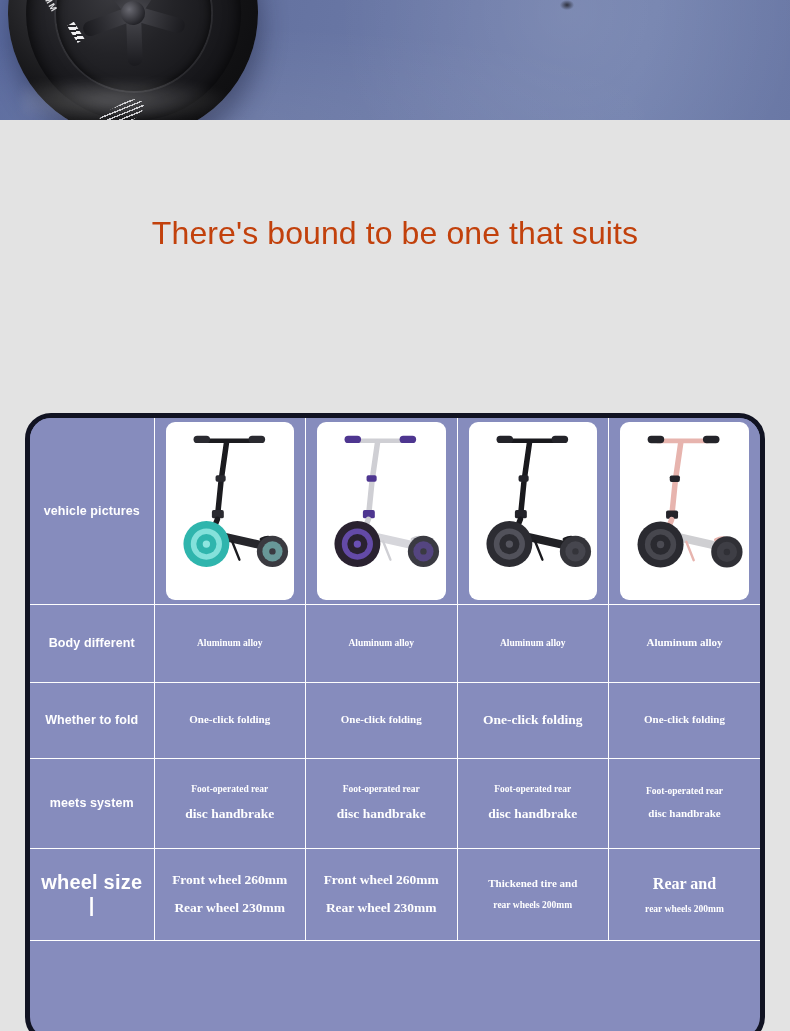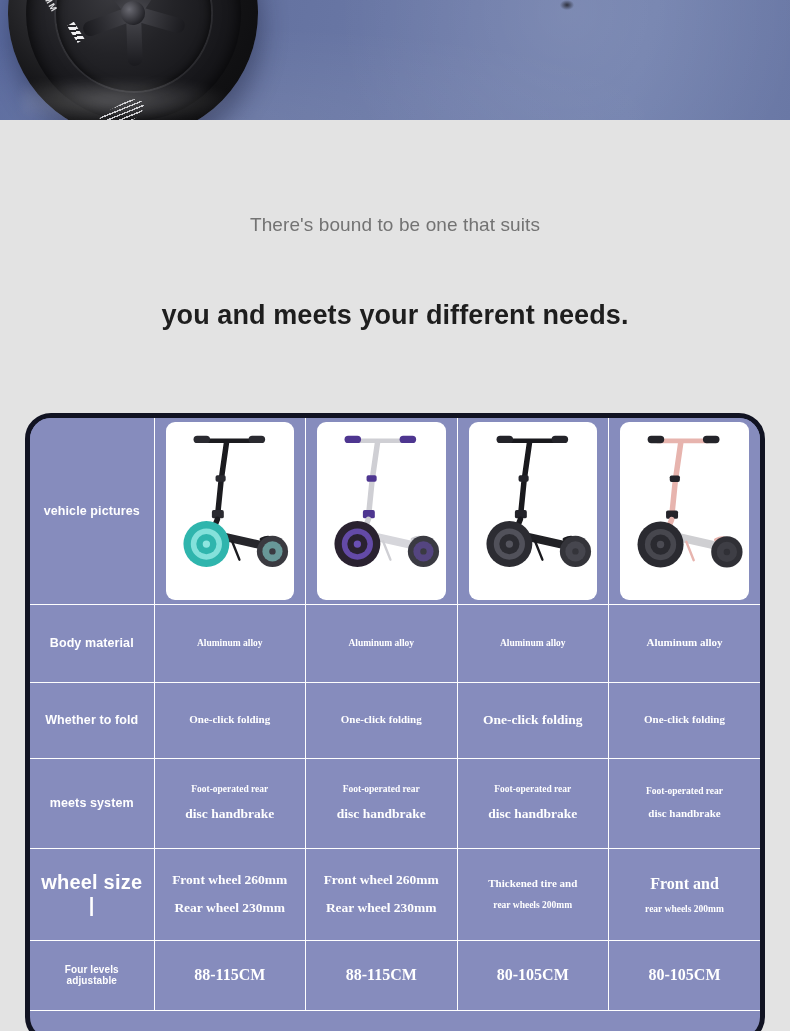--- a/index.html
+++ b/index.html
@@ -88,21 +88,21 @@
   }
   .banner-fleck{
     position:absolute; left:560px; top:0px; width:14px; height:10px;
     background:radial-gradient(ellipse,#1b1b22 0%,rgba(27,27,34,0) 72%);
     opacity:.8;
   }
 
   
   .headings { padding-top:94px; text-align:center; }
   .head-line-1 {
-    font-size:19px; color:#737373; font-weight:400;
+    font-size:32px; color:#c2410c; font-weight:400;
     letter-spacing:.1px; line-height:1.2;
   }
   .head-line-2 {
     margin-top:62px;
     font-size:27px; color:#1e1e1e; font-weight:600;
     letter-spacing:.1px; line-height:1.2;
   }
 
   
   .table-wrap {
@@ -179,21 +179,20 @@
     </div>
     <div class="tyre-text">200MM</div>
     <div class="tyre-logo"></div>
     <div class="tyre-stripes"></div>
   </div>
   <div class="floor-shadow"></div>
 </div>
 
 <div class="headings">
   <div class="head-line-1">There's bound to be one that suits</div>
-  <div class="head-line-2">you and meets your different needs.</div>
 </div>
 
 <div class="table-wrap">
   <table class="spec-table">
     <tbody id="spec-body">
         <tr class="r-pics">
           <th class="rowlabel ">vehicle pictures</th>
           <td class="cell-pic">
             <div class="photo-card">
   <svg class="scooter" viewBox="0 0 140 170" preserveAspectRatio="xMidYMid meet">
@@ -309,21 +308,21 @@
     <circle cx="44" cy="133" r="4" fill="#4a4a52"></circle>
 
     <circle cx="116" cy="141" r="17" fill="#303036"></circle>
     <circle cx="116" cy="141" r="11" fill="#4a4a52" opacity="0.55"></circle>
     <circle cx="116" cy="141" r="3.5" fill="#303036"></circle>
   </svg>
             </div>
           </td>
         </tr>
         <tr class="r-material">
-          <th class="rowlabel ">Body material</th>
+          <th class="rowlabel ">Body different</th>
           <td>
             <div class="two-line">
               <span class="txt-sm">Aluminum alloy</span>
             </div>
           </td>
           <td>
             <div class="two-line">
               <span class="txt-sm">Aluminum alloy</span>
             </div>
           </td>
@@ -403,43 +402,20 @@
             </div>
           </td>
           <td>
             <div class="two-line">
               <span class="txt-md">Thickened tire and</span>
               <span class="txt-sm">rear wheels 200mm</span>
             </div>
           </td>
           <td>
             <div class="two-line">
-              <span class="txt-xl">Front and</span>
+              <span class="txt-xl">Rear and</span>
               <span class="txt-sm">rear wheels 200mm</span>
-            </div>
-          </td>
-        </tr>
-        <tr class="r-height">
-          <th class="rowlabel sm">Four levels adjustable</th>
-          <td>
-            <div class="two-line">
-              <span class="txt-xl">88-115CM</span>
-            </div>
-          </td>
-          <td>
-            <div class="two-line">
-              <span class="txt-xl">88-115CM</span>
-            </div>
-          </td>
-          <td>
-            <div class="two-line">
-              <span class="txt-xl">80-105CM</span>
-            </div>
-          </td>
-          <td>
-            <div class="two-line">
-              <span class="txt-xl">80-105CM</span>
             </div>
           </td>
         </tr>
       </tbody>
   </table>
 </div>
 
 </body></html>

